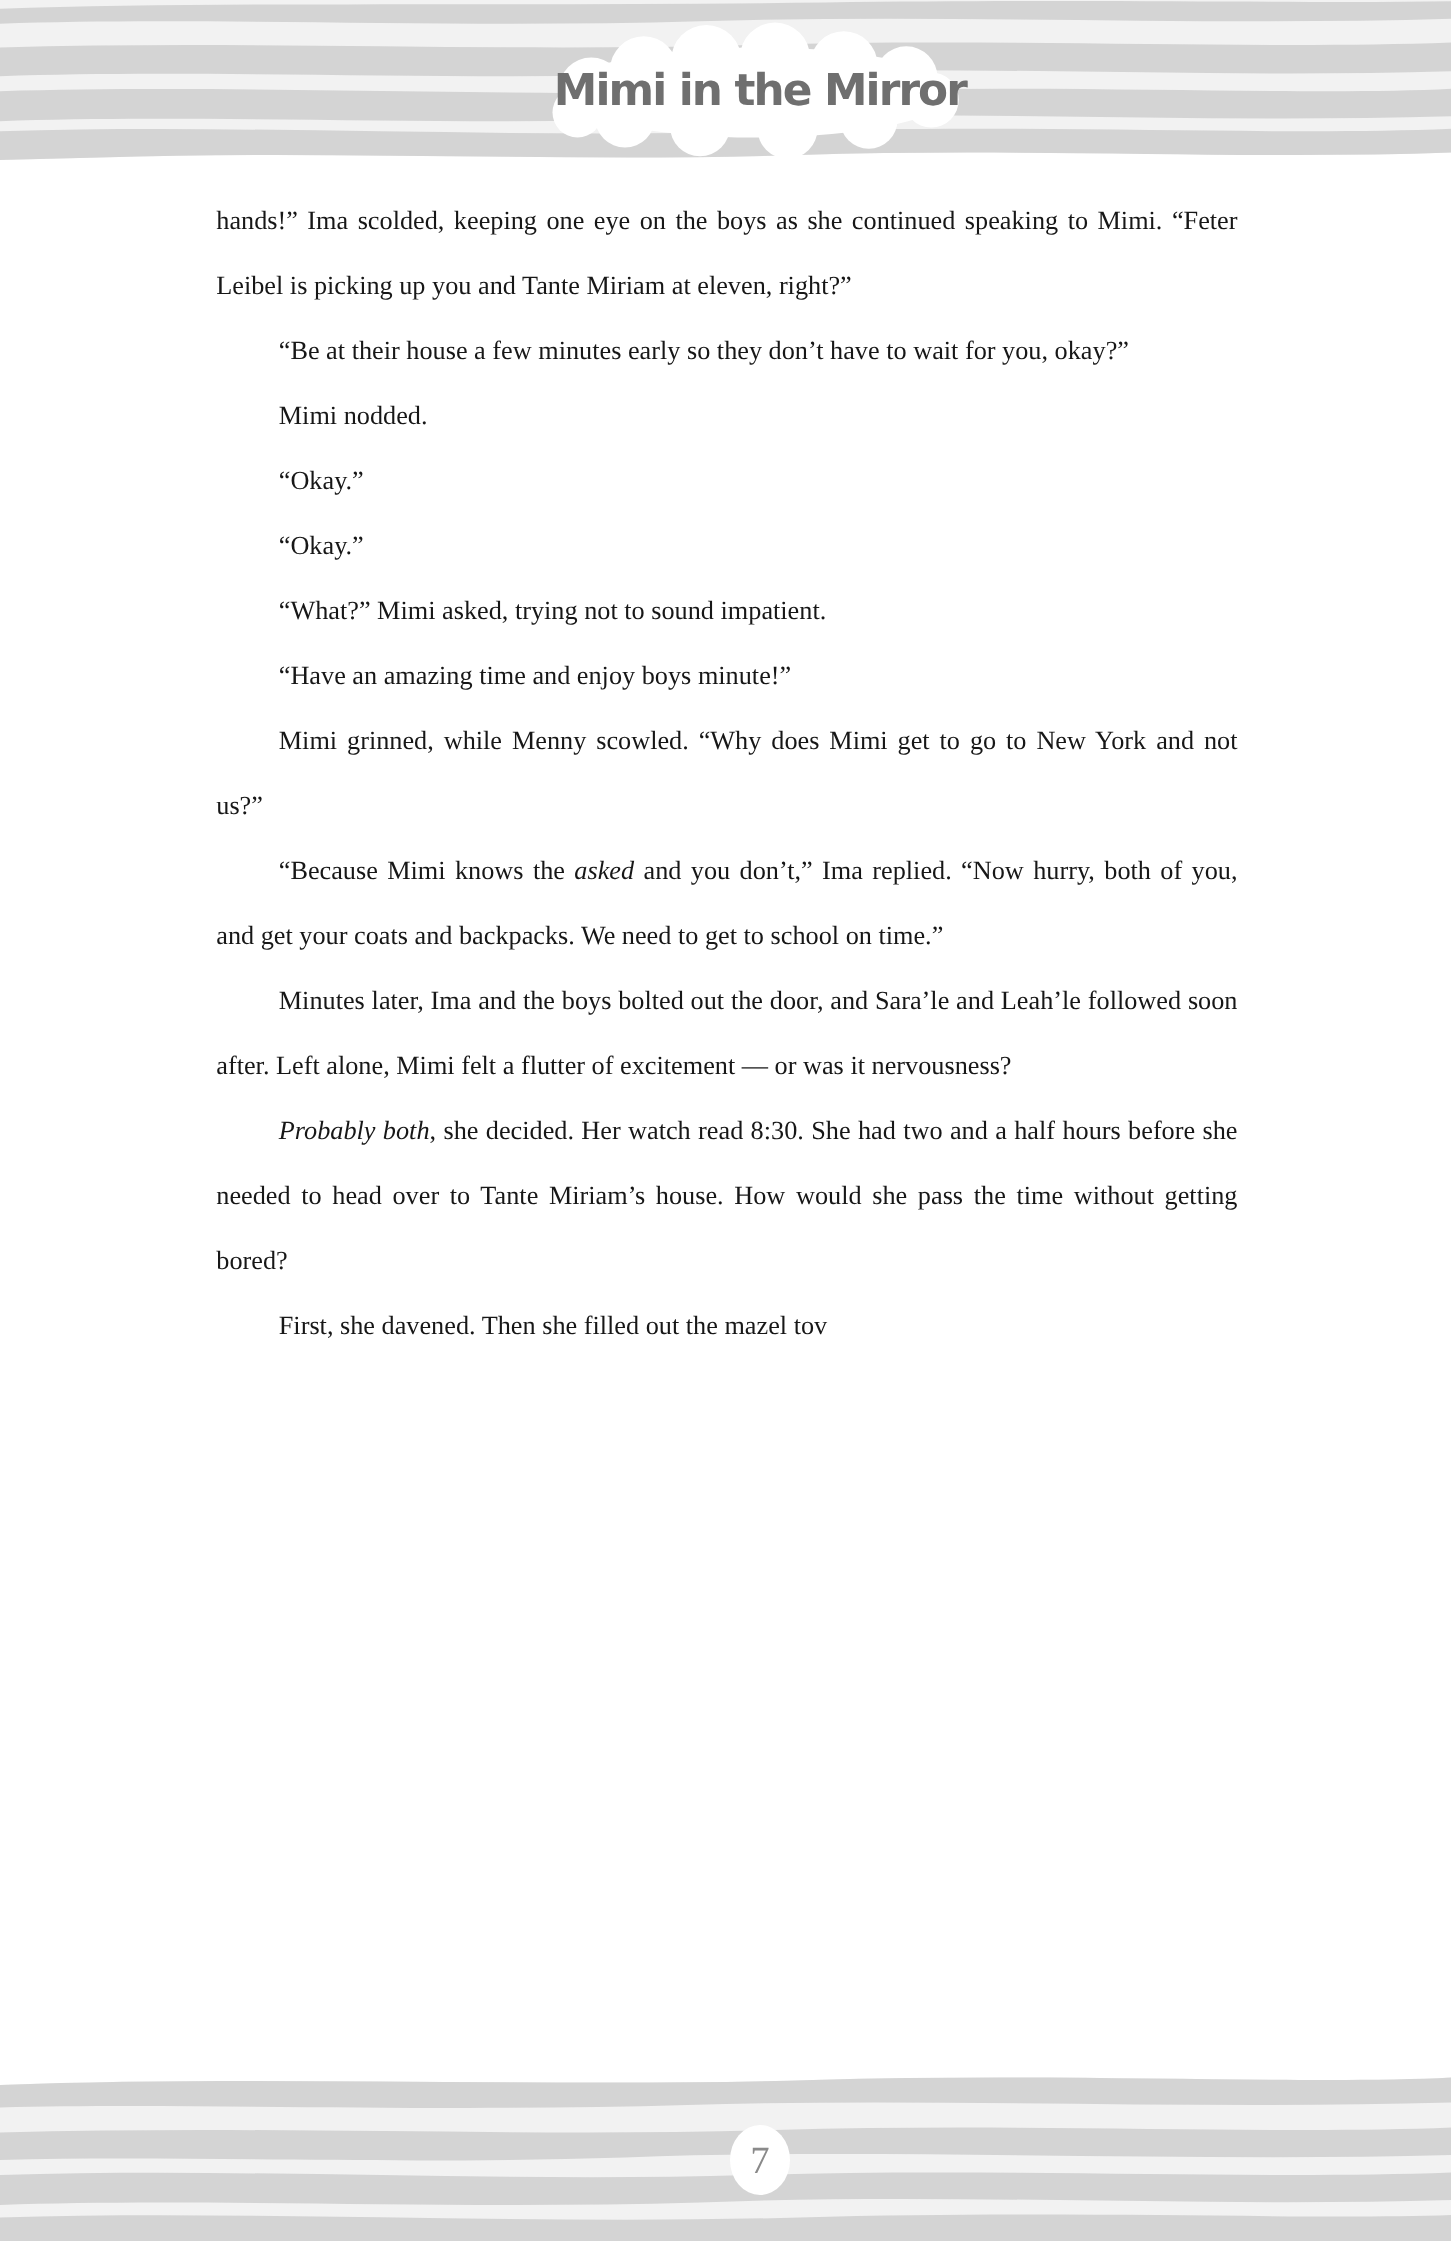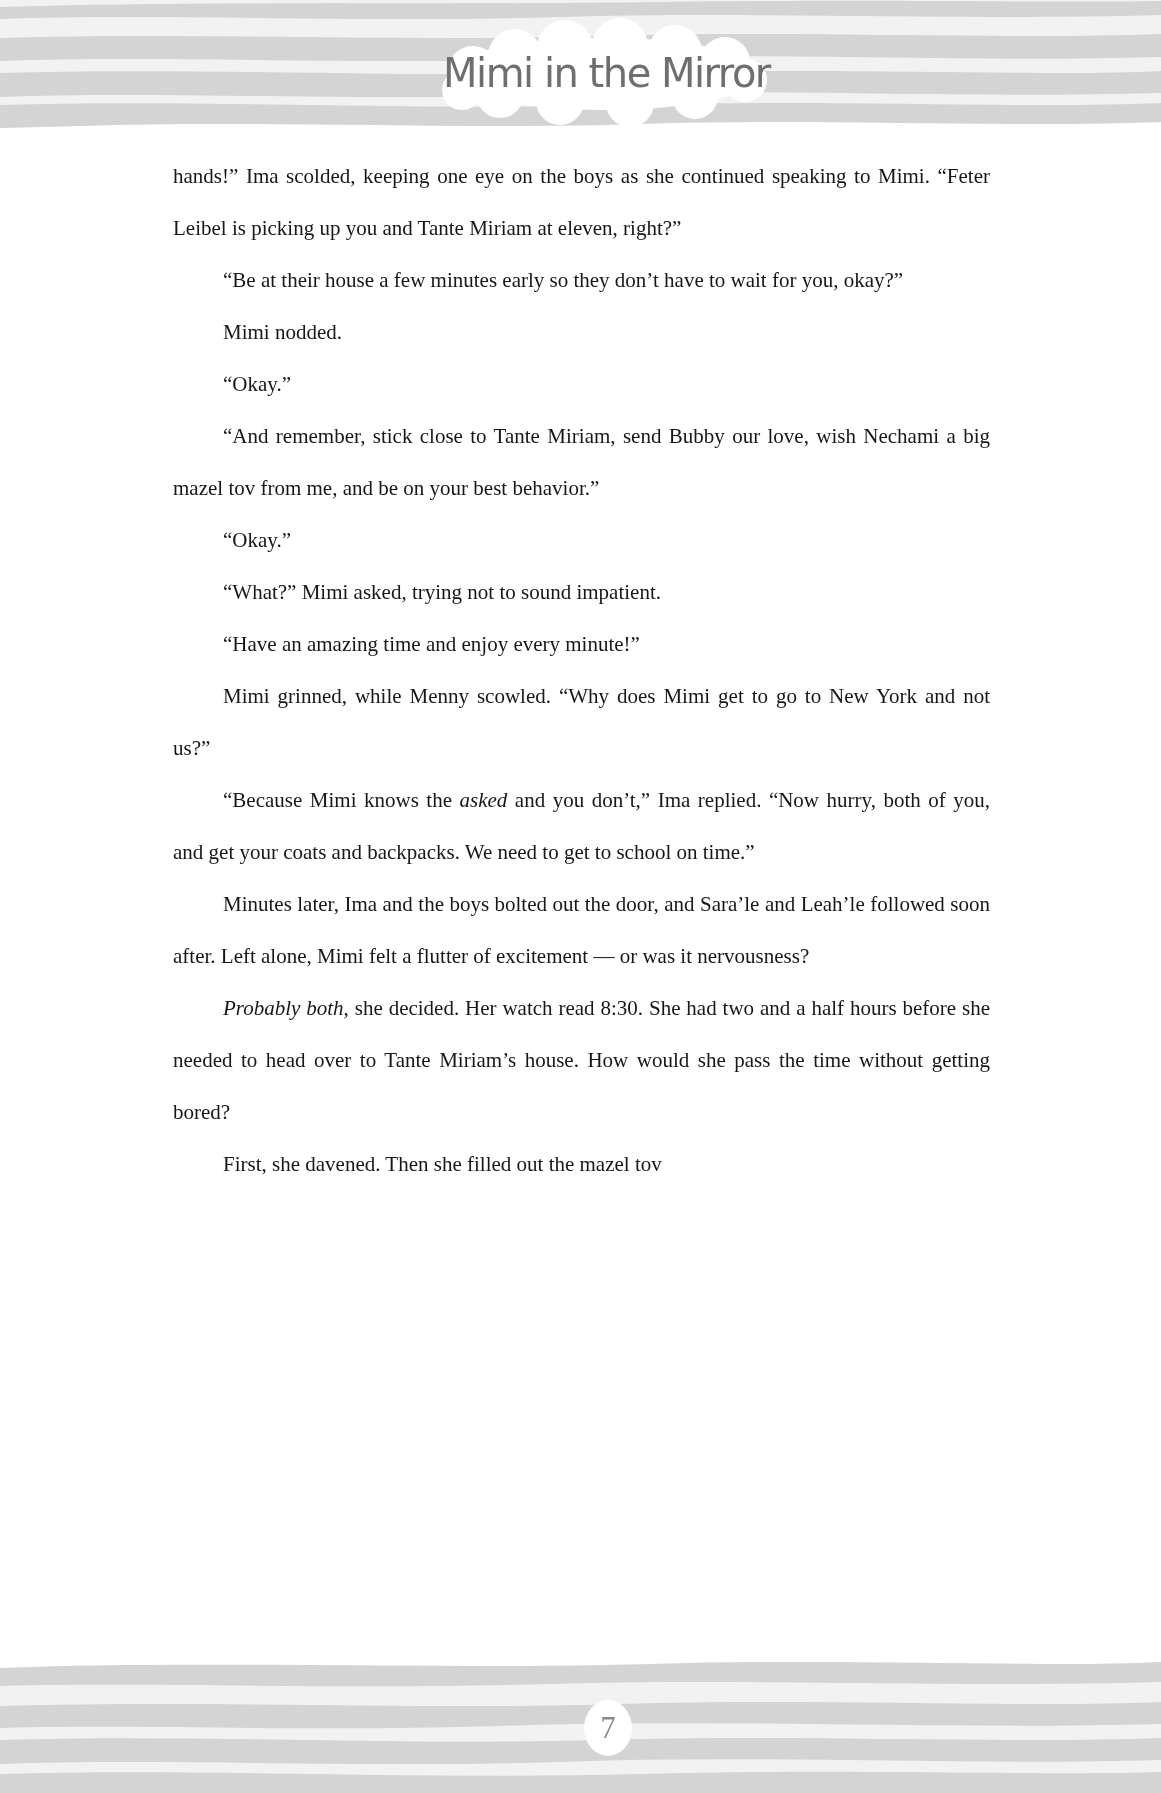--- a/index.html
+++ b/index.html
@@ -23,22 +23,22 @@
   .header{position:absolute;top:0;left:0;width:1161px;height:135px;}
   .header svg,.footer svg{display:block;width:100%;height:100%;}
   .band{fill:var(--stripe-dark);}
   .bandbg{fill:var(--stripe-bg);}
   .blob{fill:#ffffff;}
   .title{
     position:absolute;
     left:443px;top:47px;width:326px;height:52px;
     text-align:center;
     font-family:"DejaVu Sans","Liberation Sans",sans-serif;
-    font-weight:normal;
-    font-size:40px;
+    font-weight:bold;
+    font-size:35px;
     line-height:52px;
     letter-spacing:-1.5px;
     color:var(--title-color);
     white-space:nowrap;
   }
   
   .story{
     position:absolute;
     left:173px;top:150px;width:817px;
     font-size:21px;
@@ -91,24 +91,23 @@
     </svg>
     <div class="title">Mimi in the Mirror</div>
   </header>
 
   <main>
     <article class="story">
         <p class="para"><span>hands!” Ima scolded, keeping one eye on the boys as she continued speaking to Mimi. “Feter Leibel is picking up you and Tante Miriam at eleven, right?”</span></p>
         <p class="para indent"><span>“Be at their house a few minutes early so they don’t have to wait for you, okay?”</span></p>
         <p class="para indent"><span>Mimi nodded.</span></p>
         <p class="para indent"><span>“Okay.”</span></p>
-        <p class="para indent"><span>“And remember, stick close to Tante Miriam, send Bubby our love, wish Nechami a big mazel tov from me, and be on your best behavior.”</span></p>
         <p class="para indent"><span>“Okay.”</span></p>
         <p class="para indent"><span>“What?” Mimi asked, trying not to sound impatient.</span></p>
-        <p class="para indent"><span>“Have an amazing time and enjoy every minute!”</span></p>
+        <p class="para indent"><span>“Have an amazing time and enjoy boys minute!”</span></p>
         <p class="para indent"><span>Mimi grinned, while Menny scowled. “Why does Mimi get to go to New York and not us?”</span></p>
         <p class="para indent"><span>“Because Mimi knows the </span><em>asked</em><span> and you don’t,” Ima replied. “Now hurry, both of you, and get your coats and backpacks. We need to get to school on time.”</span></p>
         <p class="para indent"><span>Minutes later, Ima and the boys bolted out the door, and Sara’le and Leah’le followed soon after. Left alone, Mimi felt a flutter of excitement — or was it nervousness?</span></p>
         <p class="para indent"><em>Probably both</em><span>, she decided. Her watch read 8:30. She had two and a half hours before she needed to head over to Tante Miriam’s house. How would she pass the time without getting bored?</span></p>
         <p class="para indent"><span>First, she davened. Then she filled out the mazel tov</span></p>
       </article>
   </main>
 
   <footer class="footer">
     <svg viewBox="0 0 1161 140" preserveAspectRatio="none">

